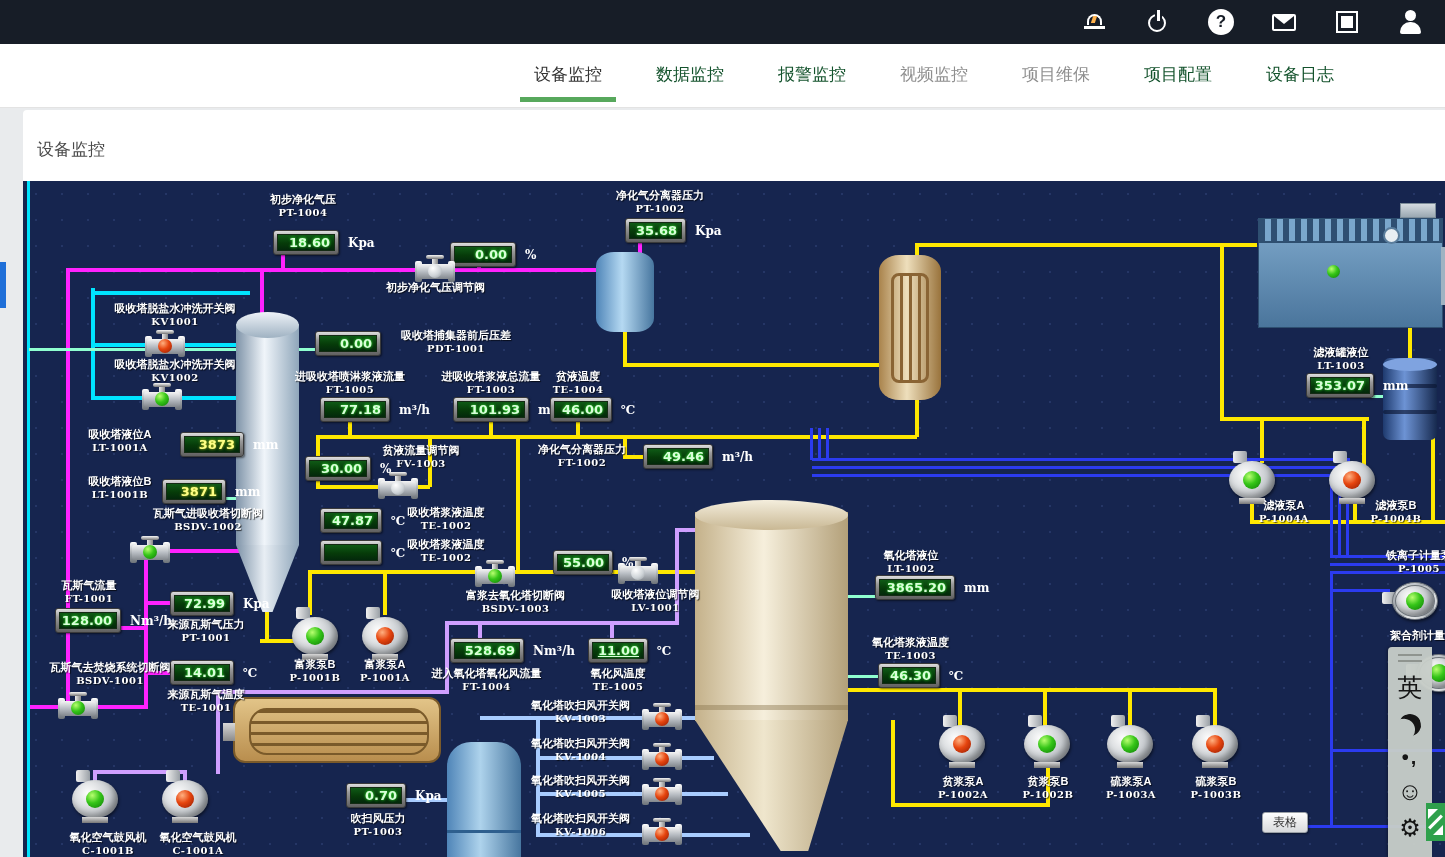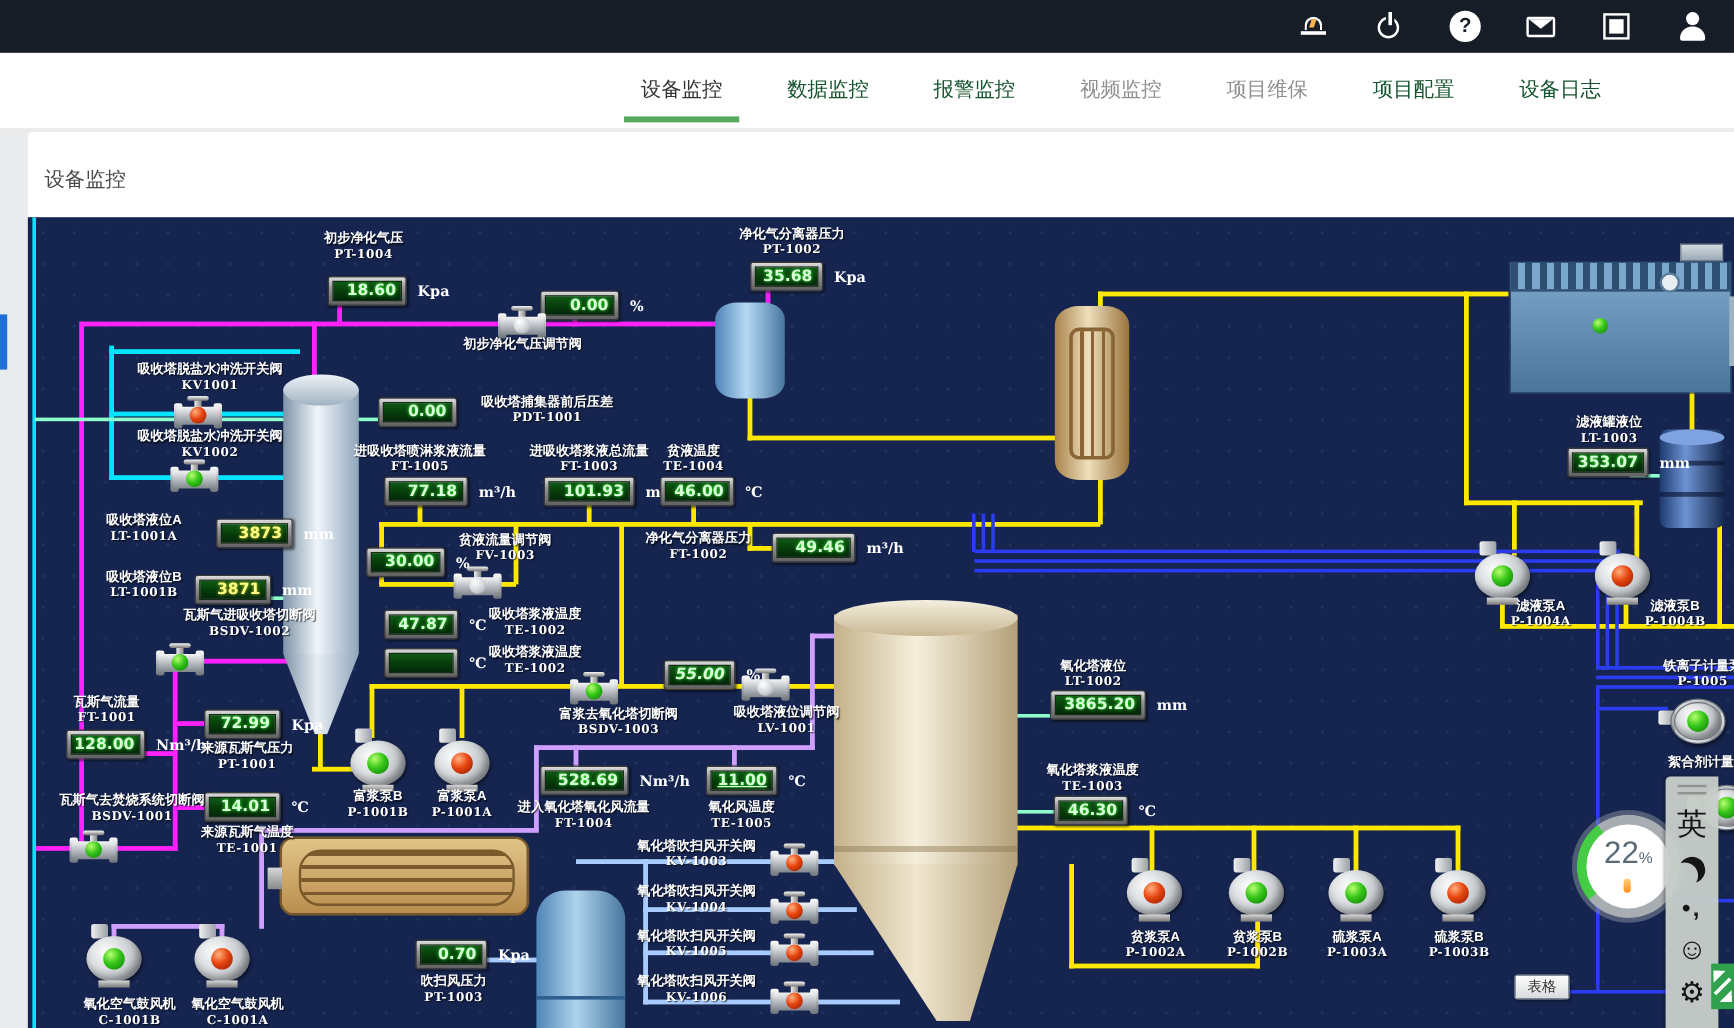--- a/index.html
+++ b/index.html
@@ -208,29 +208,20 @@
       <div class="rib" style="top:52px"></div>
     </div>
     <div class="vessel hx-btm">
       <div class="nozzle"></div>
       <div class="coil"></div>
     </div>
     <div class="vessel tank-btm">
         <div class="line"></div>
       </div>
 
-    <div class="cgauge">
-      <div class="face">
-        <div class="pct"><span>22</span><small>%</small></div>
-        <div class="temp">
-            <span class="thermo"></span>
-            <span></span>
-          </div>
-      </div>
-    </div>
 
     <div class="ime">
       <div class="handle"></div>
       <div class="handle"></div>
       <div class="iit lang">英</div>
       <div class="moon"></div>
       <div class="iit punct">•,</div>
       <div class="iit smiley">☺</div>
       <div class="iit gear">⚙</div>
     </div>
@@ -449,21 +440,21 @@
           <div class="scr" style="width: 54px;"></div>
         </div>
         <span class="unit">℃</span>
       </div>
       <div class="lbl" style="left: 368px; top: 357px; width: 110px;">
         <div class="cn">吸收塔浆液温度</div>
         <div class="tag">TE-1002</div>
       </div>
       <div class="gauge" style="left: 530px; top: 369px;">
         <div class="bezel">
-          <div class="scr" style="width: 52px; font-style: italic;">55.00</div>
+          <div class="scr" style="width: 52px;">55.00</div>
         </div>
         <span class="unit">%</span>
       </div>
       <div class="gauge" style="left: 32px; top: 427px;">
         <div class="bezel">
           <div class="scr" style="width: 58px;">128.00</div>
         </div>
         <span class="unit">Nm³/h</span>
       </div>
       <div class="lbl" style="left: 26px; top: 398px; width: 80px;">

